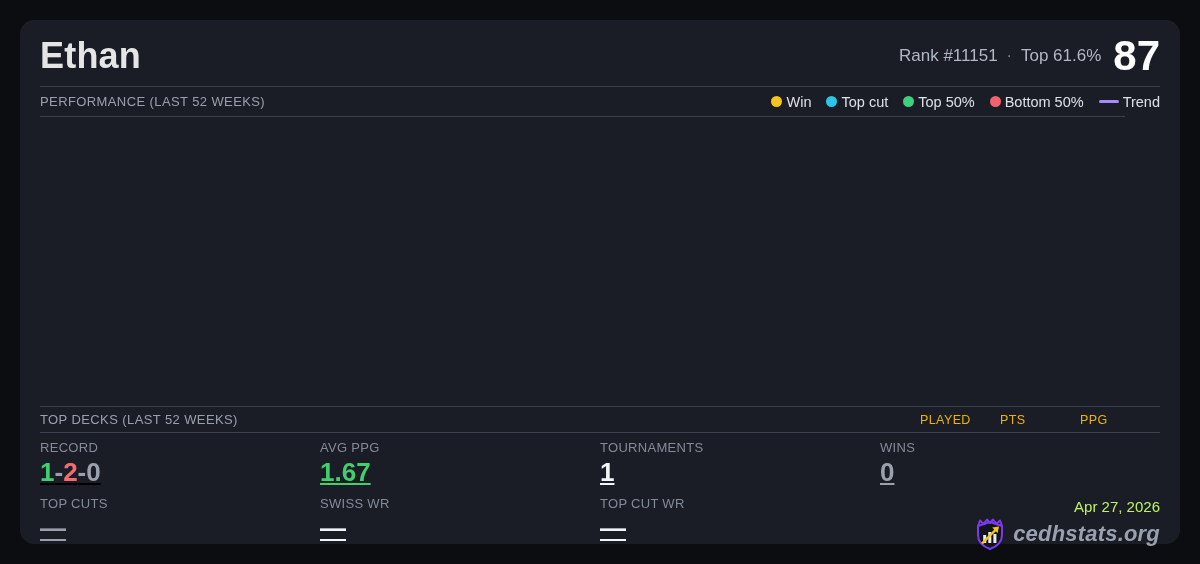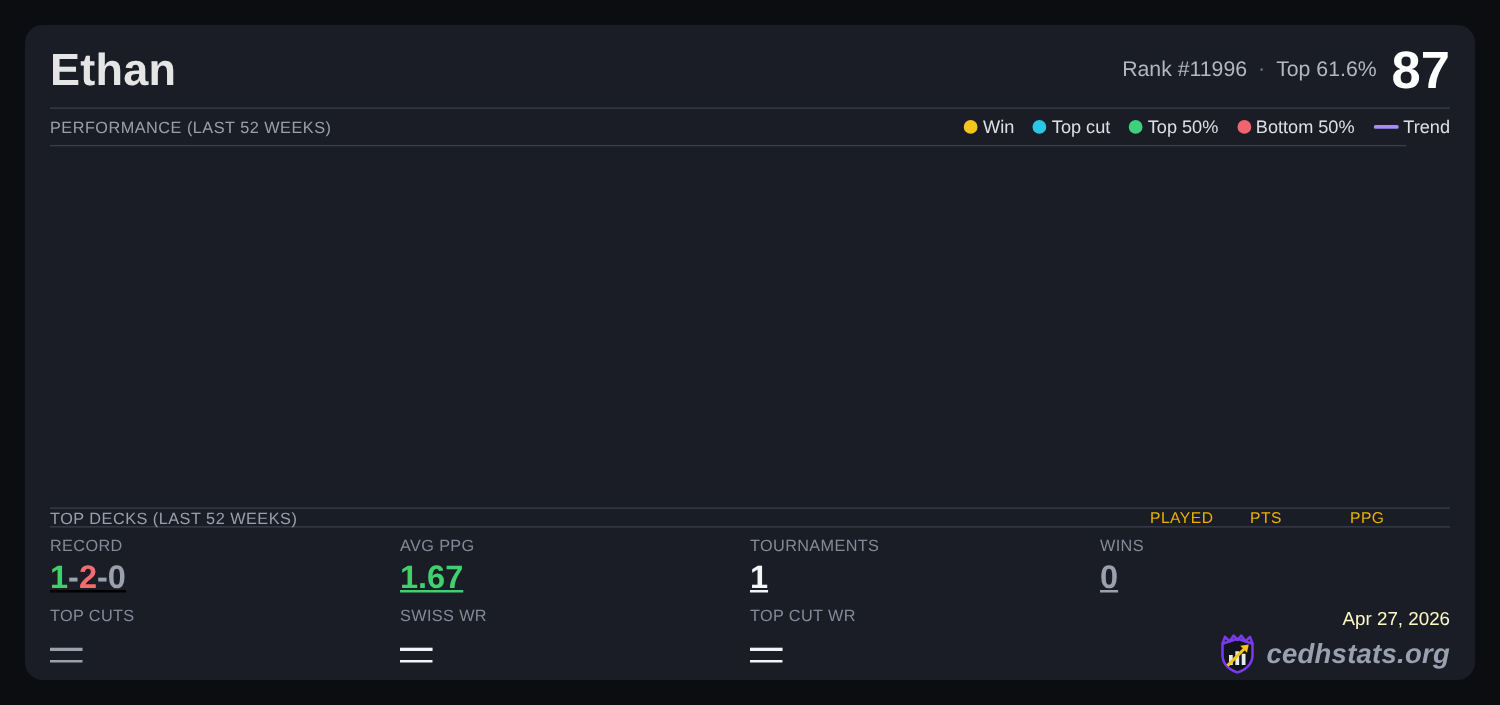--- a/index.html
+++ b/index.html
@@ -27,50 +27,50 @@
   .dot-win { background:#f5c51d; }
   .dot-topcut { background:#2bc5e8; }
   .dot-top50 { background:#3ed07d; }
   .dot-bottom50 { background:#f2646d; }
   .trend-swatch { width:20px; height:3px; border-radius:2px; background:#a78bfa; flex:none; }
 
   .divider-short { height:1px; width:1085px; background:#3a404e; }
   .chart-region { height:289px; }
 
   
-  .decks-band { border-top:1px solid #3a404e; border-bottom:1px solid #3a404e; height:16px; display:flex; align-items:center; justify-content:space-between; }
+  .decks-band { border-top:1px solid #3a404e; border-bottom:1px solid #3a404e; height:27px; display:flex; align-items:center; justify-content:space-between; }
   .deck-cols { display:flex; }
   .deck-col { width:80px; text-align:left; font-size:12.5px; color:#eab308; letter-spacing:.4px; }
 
   
   .stats { display:grid; grid-template-columns:repeat(4,1fr); padding-top:7px; }
   .stat-cell { min-height:48px; }
   .row2 { margin-top:8px; }
   .stat-label { font-size:13px; color:#838a99; letter-spacing:.3px; }
   .stat-value { font-size:26px; font-weight:700; margin-top:3px; line-height:1.15;text-decoration:underline; }
   .v-white { color:#f2f4f8; }
   .v-gray  { color:#9aa1ad; }
   .v-green { color:#42d06e; }
   .v-red   { color:#f26d71; }
 
   .footer-cell { grid-column:4; display:flex; flex-direction:column; align-items:flex-end; gap:3px; }
-  .date { font-size:15px; color:#fef9c3; margin-top:2px; }
+  .date { font-size:15px; color:#bef264; margin-top:2px; }
   .brand { display:flex; align-items:center; gap:8px;font-style:italic; }
   .brand-text { font-size:22px; font-weight:700; color:#99a1b0; letter-spacing:.2px; }
 </style>
 </head>
 <body>
 
 <div class="card">
 
   <div class="top-row">
     <div class="player-name">Ethan</div>
     <div class="rank-wrap">
       <div class="rank-text">
-        <span>Rank #11996</span>
+        <span>Rank #11151</span>
         <span class="rank-sep">·</span>
         <span>Top 61.6%</span>
       </div>
       <div class="score">87</div>
     </div>
   </div>
 
   <div class="perf-band">
     <div class="section-title">PERFORMANCE (LAST 52 WEEKS)</div>
     <div class="legend">

